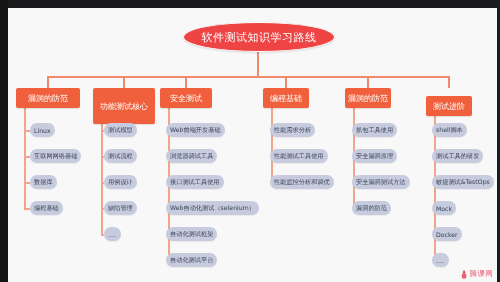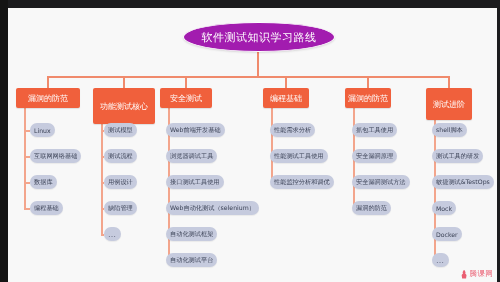--- a/index.html
+++ b/index.html
@@ -34,21 +34,21 @@
   .line.v{width:2px;}
   .line.h{height:2px;}
   .spine{position:absolute;background:#f3a58c;z-index:1;}
   .spine.v{width:1.5px;}
   .spine.h{height:1.5px;}
 
   
   .root{
     position:absolute;
     z-index:5;
-    background:#a21caf;
+    background:#ef4444;
     border:1.5px solid #ffffff;
     border-radius:50%;
     color:#ffffff;
     font-size:11px;
     letter-spacing:.5px;
     display:flex;align-items:center;justify-content:center;
     box-shadow:0 1px 2px rgba(0,0,0,.12);
     white-space:nowrap;
   }
 
@@ -170,21 +170,21 @@
         <div class="leaf" style="left: 158px; top: 245px; height: 14px;">自动化测试平台</div>
         <div class="head" style="left: 255px; top: 80px; width: 46px; height: 20px;">编程基础</div>
         <div class="leaf" style="left: 262px; top: 115px; height: 14px;">性能需求分析</div>
         <div class="leaf" style="left: 262px; top: 141px; height: 14px;">性能测试工具使用</div>
         <div class="leaf" style="left: 262px; top: 167px; height: 14px;">性能监控分析和调优</div>
         <div class="head" style="left: 337px; top: 80px; width: 46px; height: 20px;">漏洞的防范</div>
         <div class="leaf" style="left: 344px; top: 115px; height: 14px;">抓包工具使用</div>
         <div class="leaf" style="left: 344px; top: 141px; height: 14px;">安全漏洞原理</div>
         <div class="leaf" style="left: 344px; top: 167px; height: 14px;">安全漏洞测试方法</div>
         <div class="leaf" style="left: 344px; top: 193px; height: 14px;">漏洞的防范</div>
-        <div class="head" style="left: 418px; top: 80px; width: 46px; height: 32px;">测试进阶</div>
+        <div class="head" style="left: 418px; top: 88px; width: 46px; height: 20px;">测试进阶</div>
         <div class="leaf" style="left: 424px; top: 115px; height: 14px;">shell脚本</div>
         <div class="leaf" style="left: 424px; top: 141px; height: 14px;">测试工具的研发</div>
         <div class="leaf" style="left: 424px; top: 167px; height: 14px;">敏捷测试&amp;TestOps</div>
         <div class="leaf" style="left: 424px; top: 193px; height: 14px;">Mock</div>
         <div class="leaf" style="left: 424px; top: 219px; height: 14px;">Docker</div>
         <div class="leaf ellipsis" style="left: 424px; top: 245px; height: 14px;">…</div>
       </div>
 
     <div class="watermark">
       <span class="wm-flame"></span>

